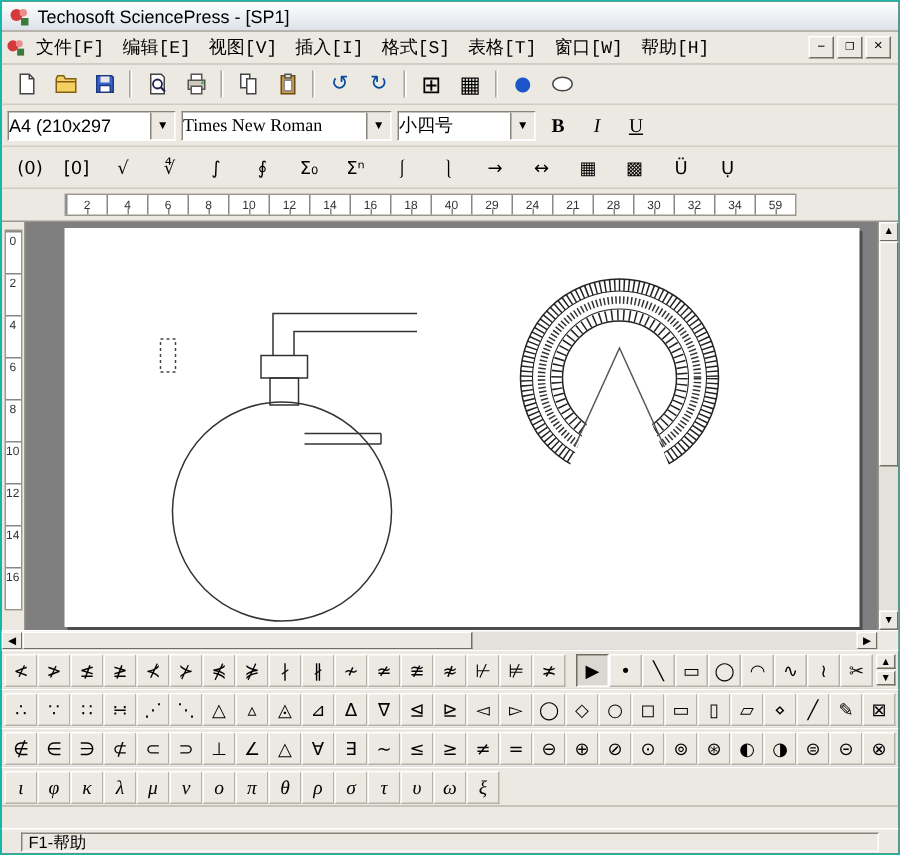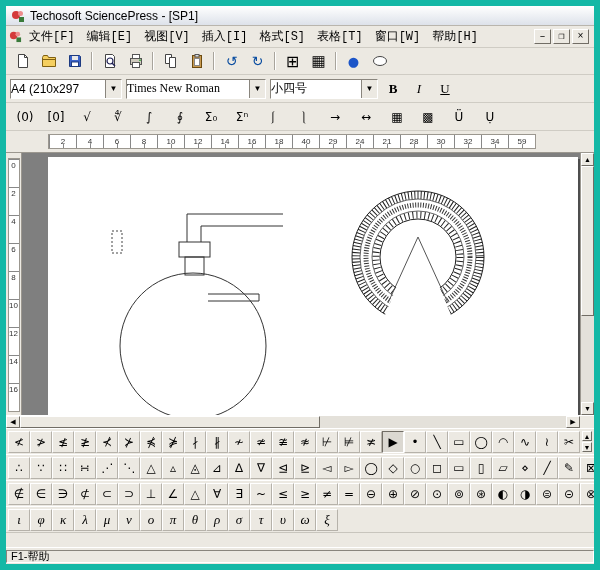--- a/index.html
+++ b/index.html
@@ -1,19 +1,19 @@
 <!DOCTYPE html>
 <html><head>
 <meta charset="utf-8">
 <style>
   * { box-sizing: border-box; margin: 0; padding: 0; }
   body { background:#555; font-family:"Liberation Sans", sans-serif; font-size:12px; color:#000; }
   button { font: inherit; background: none; border: none; padding: 0; cursor: default; }
 
-  .window { width:600px; height:570px; border:6px solid #14b8a6; background:#404040;
+  .window { width:600px; height:570px; border:1px solid #14b8a6; background:#404040;
             display:flex; flex-direction:column; overflow:hidden; }
 
   
   .titlebar { flex:0 0 20px; background:linear-gradient(#ffffff,#dde2ea); border-bottom:1px solid #b9b5ad;
               display:flex; align-items:center; gap:5px; padding:0 5px; }
   .titlebar .title { font-size:12px; }
 
   
   .menubar { flex:0 0 21px; display:flex; align-items:center; padding:0 3px; gap:1px;
              border-bottom:1px solid #cfccc4; background:#ece9e2;font-family:Liberation Mono, monospace; }
@@ -30,21 +30,21 @@
   .tb3 { flex:0 0 28px; }
   .tbtn { width:25px; height:22px; display:flex; align-items:center; justify-content:center; }
   .sep { width:2px; height:18px; border-left:1px solid #a8a49c; border-right:1px solid #fff; margin:0 3px; }
   .glyph-btn { font-family:"DejaVu Sans", sans-serif; font-size:14px; }
 
   .combo { height:20px; background:#fff; border:1px solid; border-color:#89857d #fff #fff #89857d;
            display:flex; align-items:center; padding-left:0; font-size:12px; white-space:nowrap; overflow:hidden; }
   .combo .arrow { margin-left:auto; flex:0 0 16px; height:100%; background:#ece9e2;
                   border-left:1px solid #89857d; display:flex; align-items:center; justify-content:center; font-size:8px; }
   .c-page { width:112px; } .c-font { width:140px; font-family:"Liberation Serif", serif; }
-  .c-size { width:108px;gap:21px; }
+  .c-size { width:92px;gap:21px; }
   .fmt-btn { width:22px; height:20px; text-align:center; font-family:"Liberation Serif", serif; font-size:13px; }
   .fmt-b { font-weight:bold; } .fmt-i { font-style:italic; } .fmt-u { text-decoration:underline; }
 
   .mbtn { min-width:30px; height:22px; padding:0 3px; display:flex; align-items:center; justify-content:center;
           font-family:"DejaVu Sans", sans-serif; font-size:12px; border:1px solid transparent; }
 
   
   .hruler { flex:0 0 22px; background:#ece9e2; border-bottom:1px solid #9b978f; display:flex; align-items:center; }
   .hruler .corner { flex:0 0 16px; height:100%; }
   .hruler .gap { flex:0 0 26px; }
@@ -81,21 +81,21 @@
           border:1px solid; border-color:#fff #b6b2aa #b6b2aa #fff; }
   .spacer { flex:1 1 auto; }
   [data-name="palette-row1-right"] .pbtn:first-child { border-color:#716d65 #fff #fff #716d65; background:#dbd8d1; }
   .greek .pbtn { font-family:"Liberation Serif", serif; font-style:italic; font-size:13px; }
   .pscroll { width:13px; display:flex; flex-direction:column; gap:1px; margin-left:2px; }
   .pscroll .sbtn { flex:0 0 10px; }
 
   .filler { flex:0 0 15px; background:#ece9e2; border-top:1px solid #c8c5bd; }
 
   
-  .status { flex:0 0 17px; background:#ece9e2; border-top:1px solid #fff; display:flex; align-items:center; padding:1px 0; }
+  .status { flex:0 0 17px; background:#ece9e2; border-top:1px solid #fff; display:flex; align-items:center; padding:1px 13px; }
   .spanel { flex:1; height:13px; border:1px solid; border-color:#89857d #fff #fff #89857d;
             font-size:11px; display:flex; align-items:center; padding:0 4px; }
 </style>
 </head>
 <body>
 
 <div class="window" data-name="application-window">
 
   <div class="titlebar" data-name="title-bar">
     <svg width="14" height="14" viewBox="0 0 14 14" data-name="app-icon">

